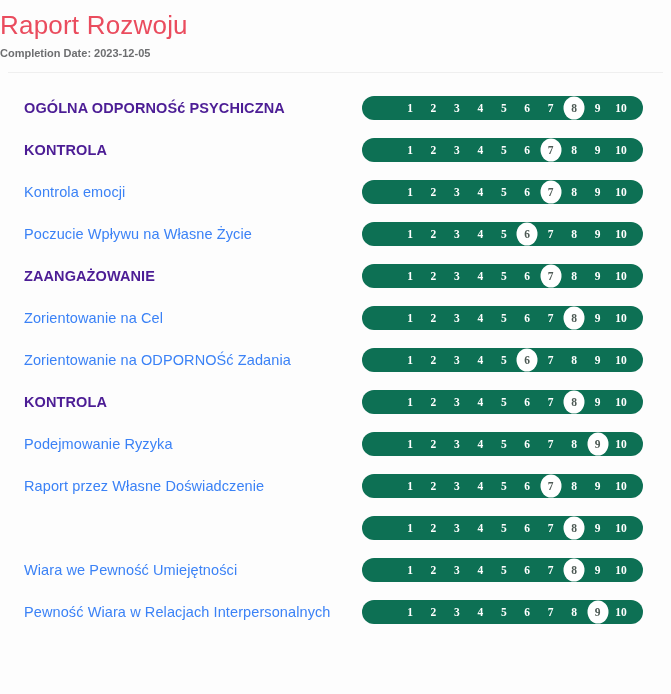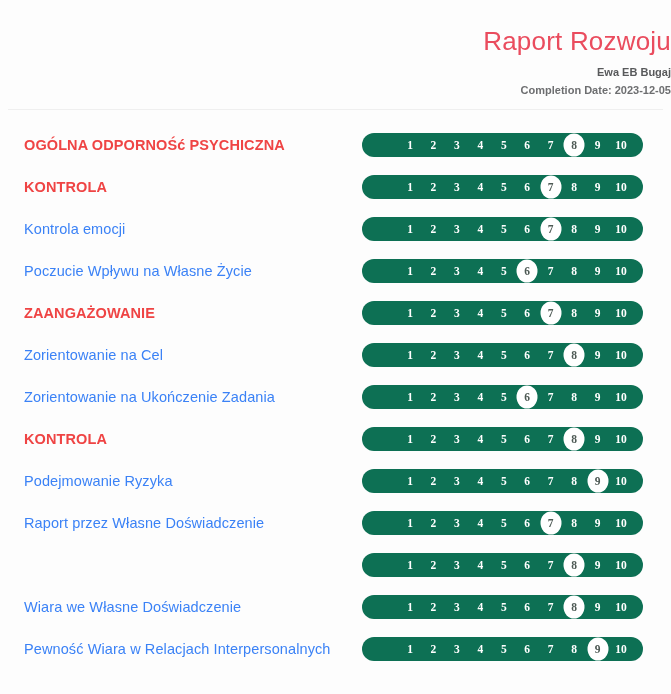--- a/index.html
+++ b/index.html
@@ -10,22 +10,22 @@
     width: 671px;
     height: 694px;
     background: #fdfdfd;
     font-family: "Liberation Sans", sans-serif;
     overflow: hidden;
     position: relative;
   }
 
   
   #report-header {
-    padding-top: 24px;
-    text-align: right;
+    padding-top: 8px;
+    text-align: left;
   }
   #report-title {
     font-size: 26px;
     font-weight: 400;
     color: #ea4c5e;
     letter-spacing: 0.2px;
     line-height: 34px;
     margin: 0;
   }
   #participant-name {
@@ -62,21 +62,21 @@
     left: 24px;
     top: 0;
     height: 42px;
     display: flex;
     align-items: center;
     white-space: nowrap;
   }
   .row-label.category {
     font-size: 14.5px;
     font-weight: bold;
-    color: #ef4444;
+    color: #4c1d95;
     letter-spacing: 0.1px;
   }
   .row-label.item {
     font-size: 14.5px;
     font-weight: 400;
     color: #3b82f6;
     letter-spacing: 0.1px;
   }
 
   
@@ -132,21 +132,20 @@
 
   
   .report-row.shifted .scale-wrap { left: 362px; }
   .report-row.shifted .row-label { z-index: 3; background: transparent; }
 </style>
 </head>
 <body>
 
 <div id="report-header">
   <div id="report-title">Raport Rozwoju</div>
-  <div id="participant-name">Ewa EB Bugaj</div>
   <div id="completion-date">Completion Date: 2023-12-05</div>
   <div id="header-divider"></div>
 </div>
 
 <div id="report-rows">
     <div class="report-row">
       <div class="row-label category">OGÓLNA ODPORNOŚć PSYCHICZNA</div>
       <div class="scale-wrap">
         <div class="scale-bar"></div>
         <div class="scale-nums">
@@ -247,21 +246,21 @@
           <div class="scale-num">5</div>
           <div class="scale-num">6</div>
           <div class="scale-num">7</div>
           <div class="scale-num selected">8</div>
           <div class="scale-num">9</div>
           <div class="scale-num">10</div>
         </div>
       </div>
     </div>
     <div class="report-row">
-      <div class="row-label item">Zorientowanie na Ukończenie Zadania</div>
+      <div class="row-label item">Zorientowanie na ODPORNOŚć Zadania</div>
       <div class="scale-wrap">
         <div class="scale-bar"></div>
         <div class="scale-nums">
           <div class="scale-num">1</div>
           <div class="scale-num">2</div>
           <div class="scale-num">3</div>
           <div class="scale-num">4</div>
           <div class="scale-num">5</div>
           <div class="scale-num selected">6</div>
           <div class="scale-num">7</div>
@@ -336,21 +335,21 @@
           <div class="scale-num">5</div>
           <div class="scale-num">6</div>
           <div class="scale-num">7</div>
           <div class="scale-num selected">8</div>
           <div class="scale-num">9</div>
           <div class="scale-num">10</div>
         </div>
       </div>
     </div>
     <div class="report-row">
-      <div class="row-label item">Wiara we Własne Doświadczenie</div>
+      <div class="row-label item">Wiara we Pewność Umiejętności</div>
       <div class="scale-wrap">
         <div class="scale-bar"></div>
         <div class="scale-nums">
           <div class="scale-num">1</div>
           <div class="scale-num">2</div>
           <div class="scale-num">3</div>
           <div class="scale-num">4</div>
           <div class="scale-num">5</div>
           <div class="scale-num">6</div>
           <div class="scale-num">7</div>

